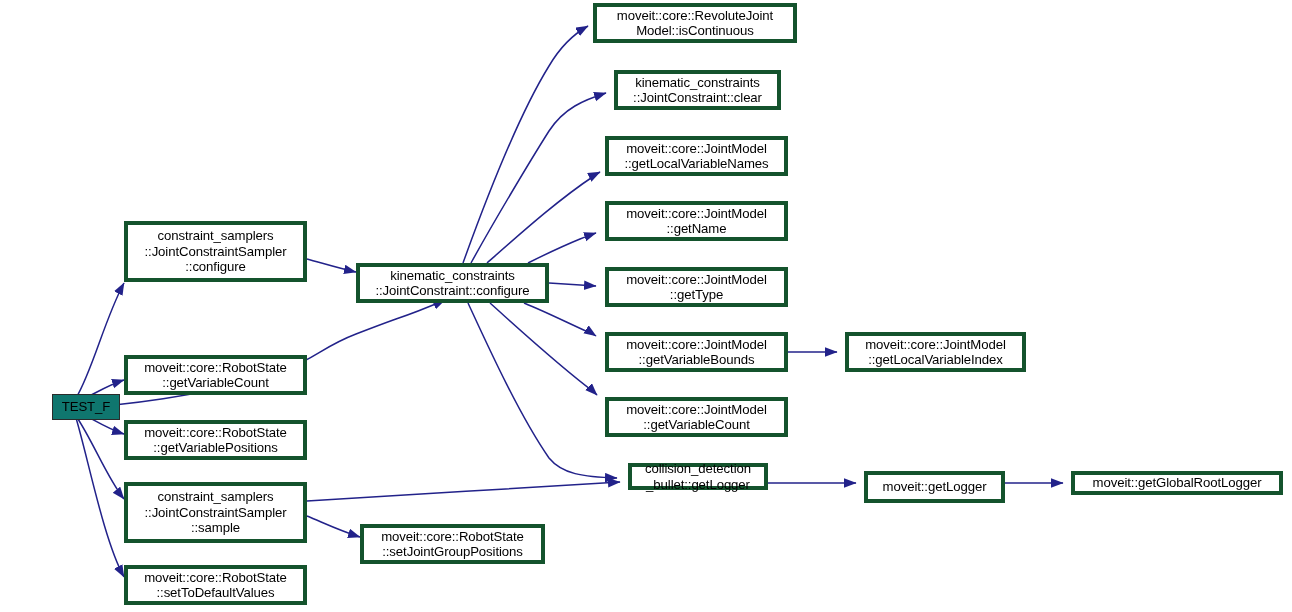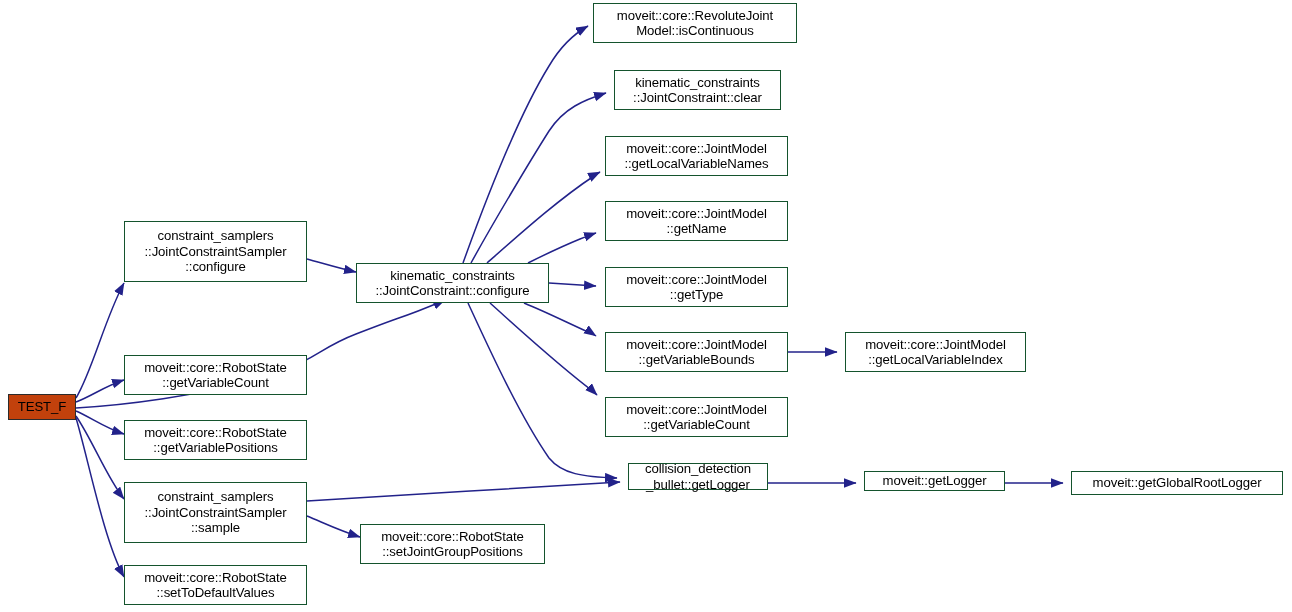--- a/index.html
+++ b/index.html
@@ -20,36 +20,37 @@
     position: absolute;
     left: 0;
     top: 0;
     width: 1292px;
     height: 612px;
     pointer-events: none;
   }
   .node {
     position: absolute;
     box-sizing: border-box;
-    border: 1px solid #14532d;
+    border: 4px solid #14532d;
     background: #ffffff;
     color: #000000;
     display: flex;
     align-items: center;
     justify-content: center;
     text-align: center;
     font-size: 13.2px;
     line-height: 15.5px;
     letter-spacing: -0.1px;
     white-space: pre-line;
     z-index: 2;
   }
   .node.root {
-    background: #c2410c;
+    background: #0f766e;
     border: 1px solid #2b2b2b;
+    margin-left: 44px;
   }
   .node .label {
     display: block;
     padding: 0 4px;
   }
 </style>
 </head>
 <body>
 
 <div id="graph">
@@ -113,17 +114,17 @@
       <div class="node" style="left: 605px; top: 267px; width: 183px; height: 40px;"><span class="label">moveit::core::JointModel
 ::getType</span></div>
       <div class="node" style="left: 605px; top: 332px; width: 183px; height: 40px;"><span class="label">moveit::core::JointModel
 ::getVariableBounds</span></div>
       <div class="node" style="left: 605px; top: 397px; width: 183px; height: 40px;"><span class="label">moveit::core::JointModel
 ::getVariableCount</span></div>
       <div class="node" style="left: 628px; top: 463px; width: 140px; height: 27px;"><span class="label">collision_detection
 _bullet::getLogger</span></div>
       <div class="node" style="left: 845px; top: 332px; width: 181px; height: 40px;"><span class="label">moveit::core::JointModel
 ::getLocalVariableIndex</span></div>
-      <div class="node" style="left: 864px; top: 471px; width: 141px; height: 20px;"><span class="label">moveit::getLogger</span></div>
+      <div class="node" style="left: 864px; top: 471px; width: 141px; height: 32px;"><span class="label">moveit::getLogger</span></div>
       <div class="node" style="left: 1071px; top: 471px; width: 212px; height: 24px;"><span class="label">moveit::getGlobalRootLogger</span></div>
     </div>
 
 </div>
 
 </body></html>

